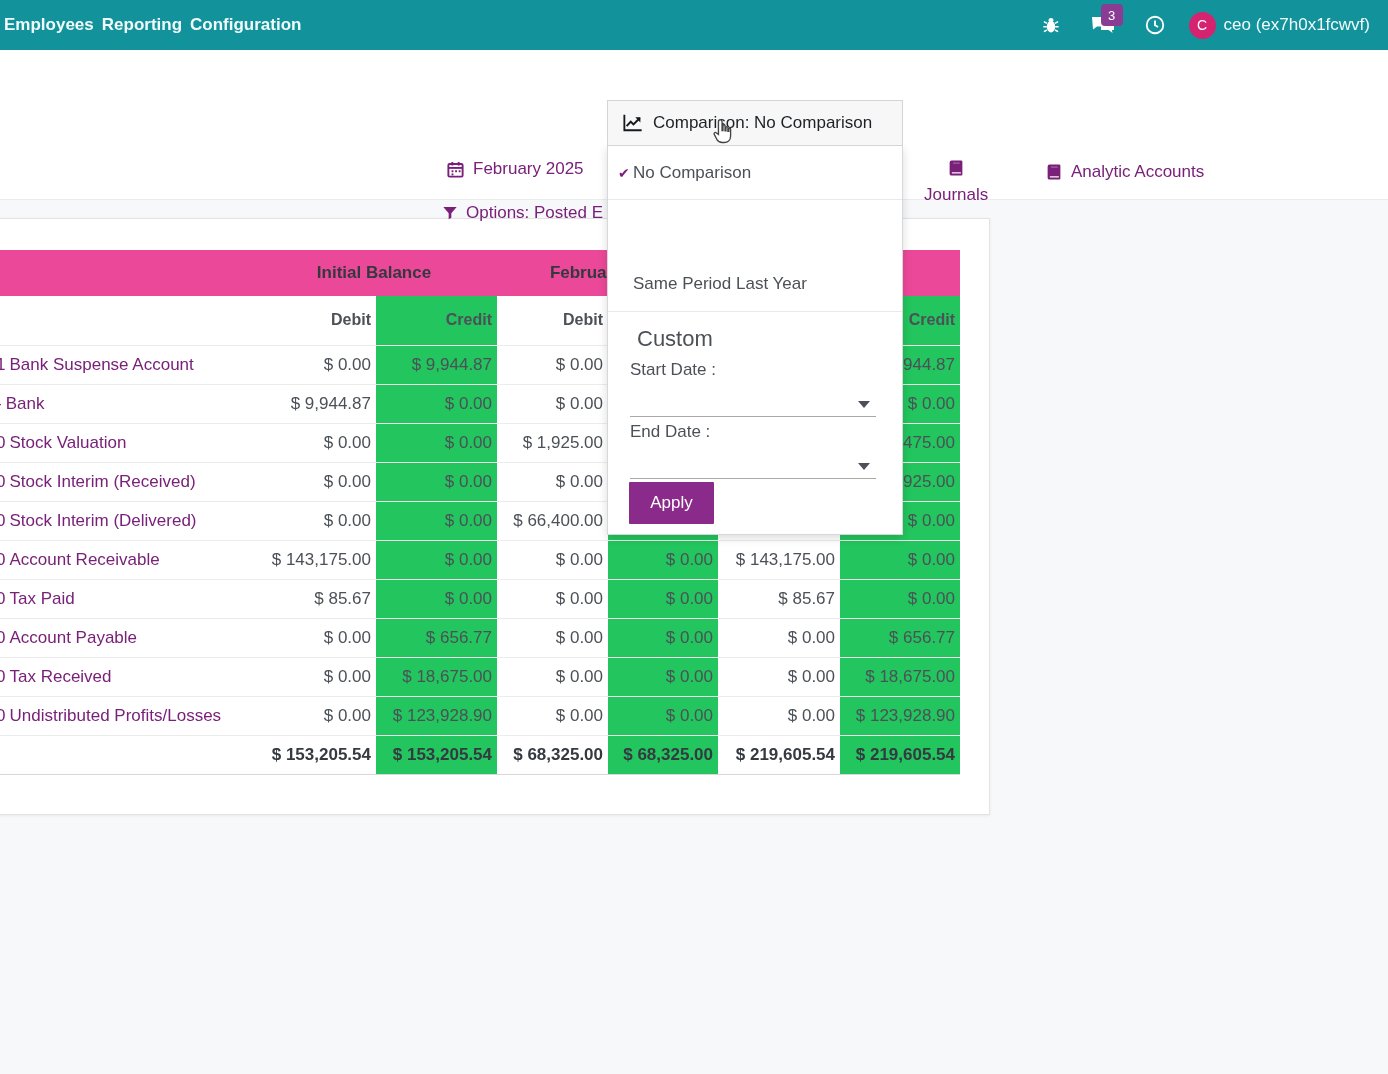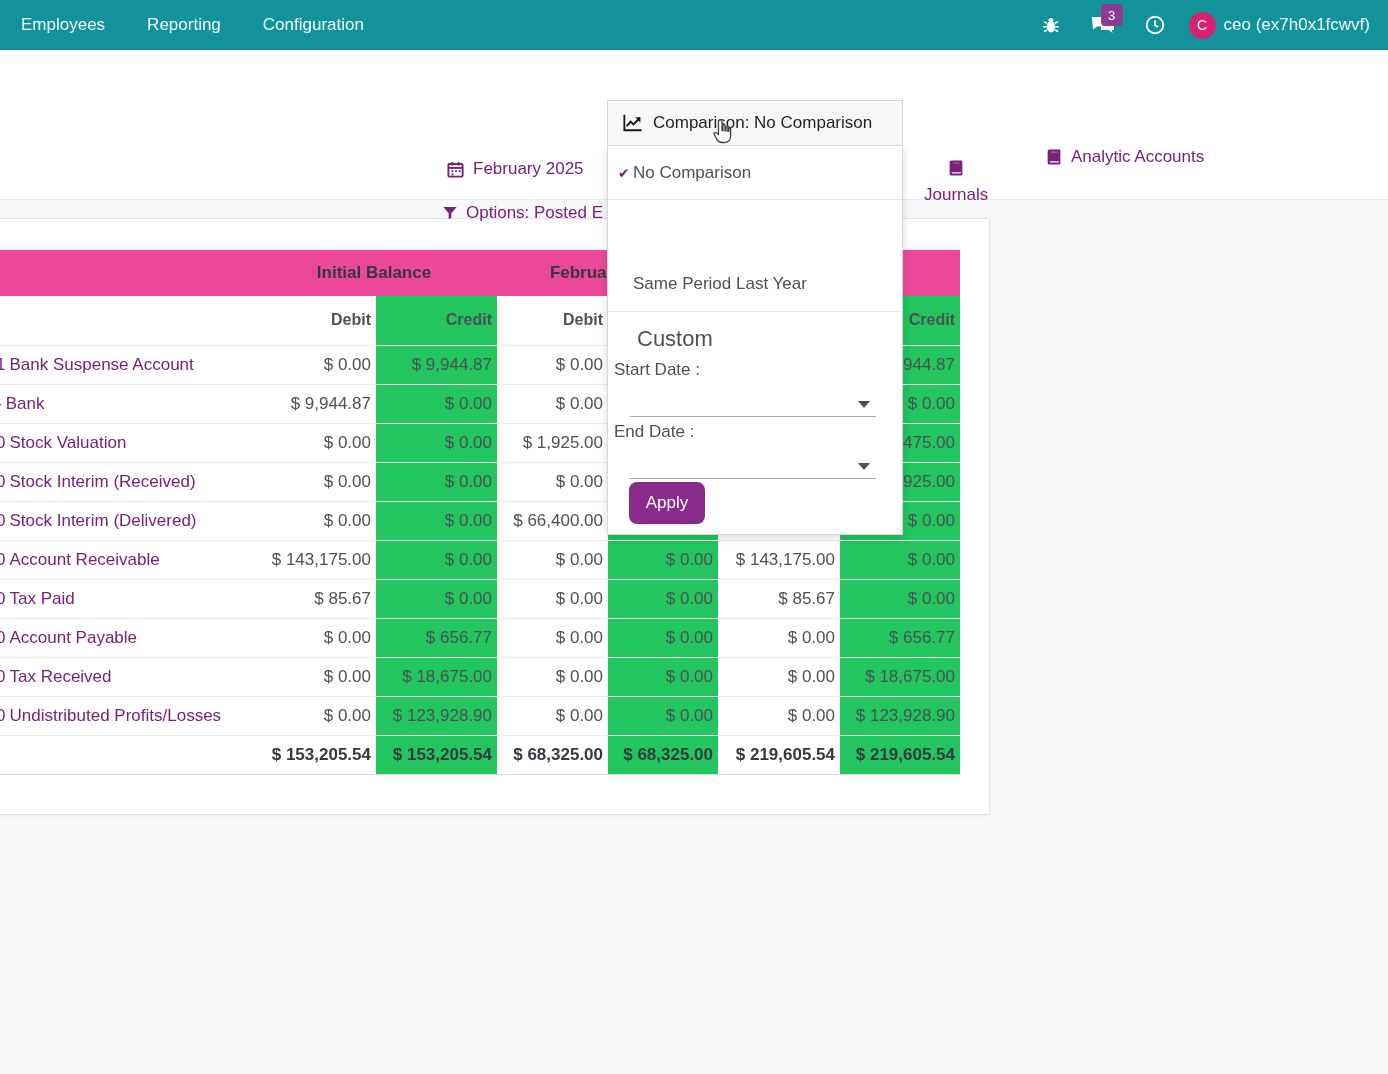--- a/index.html
+++ b/index.html
@@ -4,65 +4,65 @@
 <style>
   * { margin:0; padding:0; box-sizing:border-box; }
   html,body { width:1388px; height:1074px; overflow:hidden; background:#fff;
               font-family:"Liberation Sans", sans-serif; -webkit-font-smoothing:antialiased; }
   #app { position:relative; width:1388px; height:1074px; background:#fff; }
 
   
   .navbar { position:absolute; left:0; top:0; width:1388px; height:50px;
             background:#12939b; z-index:30; display:flex; align-items:center; }
   .nav-menu { display:flex; align-items:center; height:100%; }
-  .nav-item { color:#f2fbfb; font-size:17px; padding:0 21px; height:100%;
-              display:flex; align-items:center; cursor:pointer; white-space:nowrap; }
+  .nav-item { color:#f2fbfb; font-size:17px; padding:0 4px; height:100%;
+              display:flex; align-items:center; cursor:pointer; white-space:nowrap;font-weight:bold; }
   .nav-right { position:absolute; right:8px; top:0; height:50px; display:flex; align-items:center; gap:8px; }
   .nav-ico { width:44px; height:50px; display:flex; align-items:center; justify-content:center; position:relative; cursor:pointer; }
   .badge { position:absolute; top:4px; right:2px; min-width:22px; height:22px; background:#8a3c94;
            color:#fff; font-size:13px; border-radius:4px; display:flex; align-items:center; justify-content:center; padding:0 5px; }
   .user-box { display:flex; align-items:center; gap:8px; padding:0 10px 0 4px; height:50px; cursor:pointer; }
   .avatar { width:27px; height:27px; border-radius:50%; background:#d5236f; color:#fff;
             font-size:14px; display:flex; align-items:center; justify-content:center; }
   .user-name { color:#f2fbfb; font-size:17px; white-space:nowrap; }
 
   
   .panel { position:absolute; left:0; top:50px; width:1388px; height:150px; background:#fff;
            border-bottom:1px solid #ececec; z-index:2; }
   .filter-link { position:absolute; display:flex; align-items:center; gap:8px; color:#792179;
                  font-size:17px; cursor:pointer; white-space:nowrap; }
   .flt-date { left:446px; top:109px; }
   .flt-journals { left:924px; top:109px;flex-direction:column; }
-  .flt-analytic { left:1045px; top:97px; }
+  .flt-analytic { left:1045px; top:112px; }
   .flt-options { left:442px; top:153px; }
 
   .cmp-btn { position:absolute; left:607px; top:100px; width:296px; height:46px; background:#f7f7f7;
              border:1px solid #d5d5d5; display:flex; align-items:center; gap:9px; padding-left:14px;
              font-size:17px; color:#1d2125; cursor:pointer; z-index:12; }
 
   
   .dropdown { position:absolute; left:607px; top:146px; width:296px; height:389px; background:#fff;
               border:1px solid #d8d8d8; border-top:none; box-shadow:0 3px 9px rgba(0,0,0,0.14); z-index:11; }
   .dd-item { position:absolute; left:0; width:100%; display:flex; align-items:center;
              font-size:17px; color:#4c5157; border-bottom:1px solid #e9e9e9; cursor:pointer; padding-left:25px; }
   .dd-item .chk { position:absolute; left:10px; color:#792179; font-size:14px; }
   .dd-i1 { top:0; height:54px; }
   .dd-i2 { top:54px; height:56px; }
   .dd-i3 { top:110px; height:56px; }
   .dd-custom-title { position:absolute; left:29px; top:180px; font-size:22px; color:#4c5157; }
-  .dd-lbl { position:absolute; left:6px; font-size:17px; color:#4c5157; }
+  .dd-lbl { position:absolute; left:22px; font-size:17px; color:#4c5157; }
   .dd-lbl-start { top:214px; }
   .dd-lbl-end { top:276px; }
   .dd-select { position:absolute; left:22px; width:246px; height:30px; border-bottom:1px solid #a9a9a9; cursor:pointer; }
   .dd-sel1 { top:241px; }
   .dd-sel2 { top:303px; }
   .dd-caret { position:absolute; right:6px; top:14px; width:0; height:0;
               border-left:6px solid transparent; border-right:6px solid transparent; border-top:7px solid #4c5157; }
-  .apply-btn { position:absolute; left:21px; top:336px; width:76px; height:42px; background:#8a2a8a;
-               color:#fff; font-size:17px; border:none; border-radius:8px; cursor:pointer; }
+  .apply-btn { position:absolute; left:21px; top:336px; width:85px; height:42px; background:#8a2a8a;
+               color:#fff; font-size:17px; border:none; border-radius:1px; cursor:pointer; }
 
   
   .content-bg { position:absolute; left:0; top:200px; width:1388px; height:874px; background:#f7f8fa; z-index:0; }
   .sheet { position:absolute; left:-20px; top:218px; width:1010px; height:597px; background:#fff;
            border:1px solid #e3e3e3; box-shadow:0 1px 3px rgba(0,0,0,0.06); z-index:1; }
 
   
   table.report { position:absolute; left:-4px; top:250px; width:964px; border-collapse:collapse;
                  table-layout:fixed; z-index:2; font-size:17px; }
   table.report th, table.report td { vertical-align:middle; white-space:nowrap; overflow:visible; }

